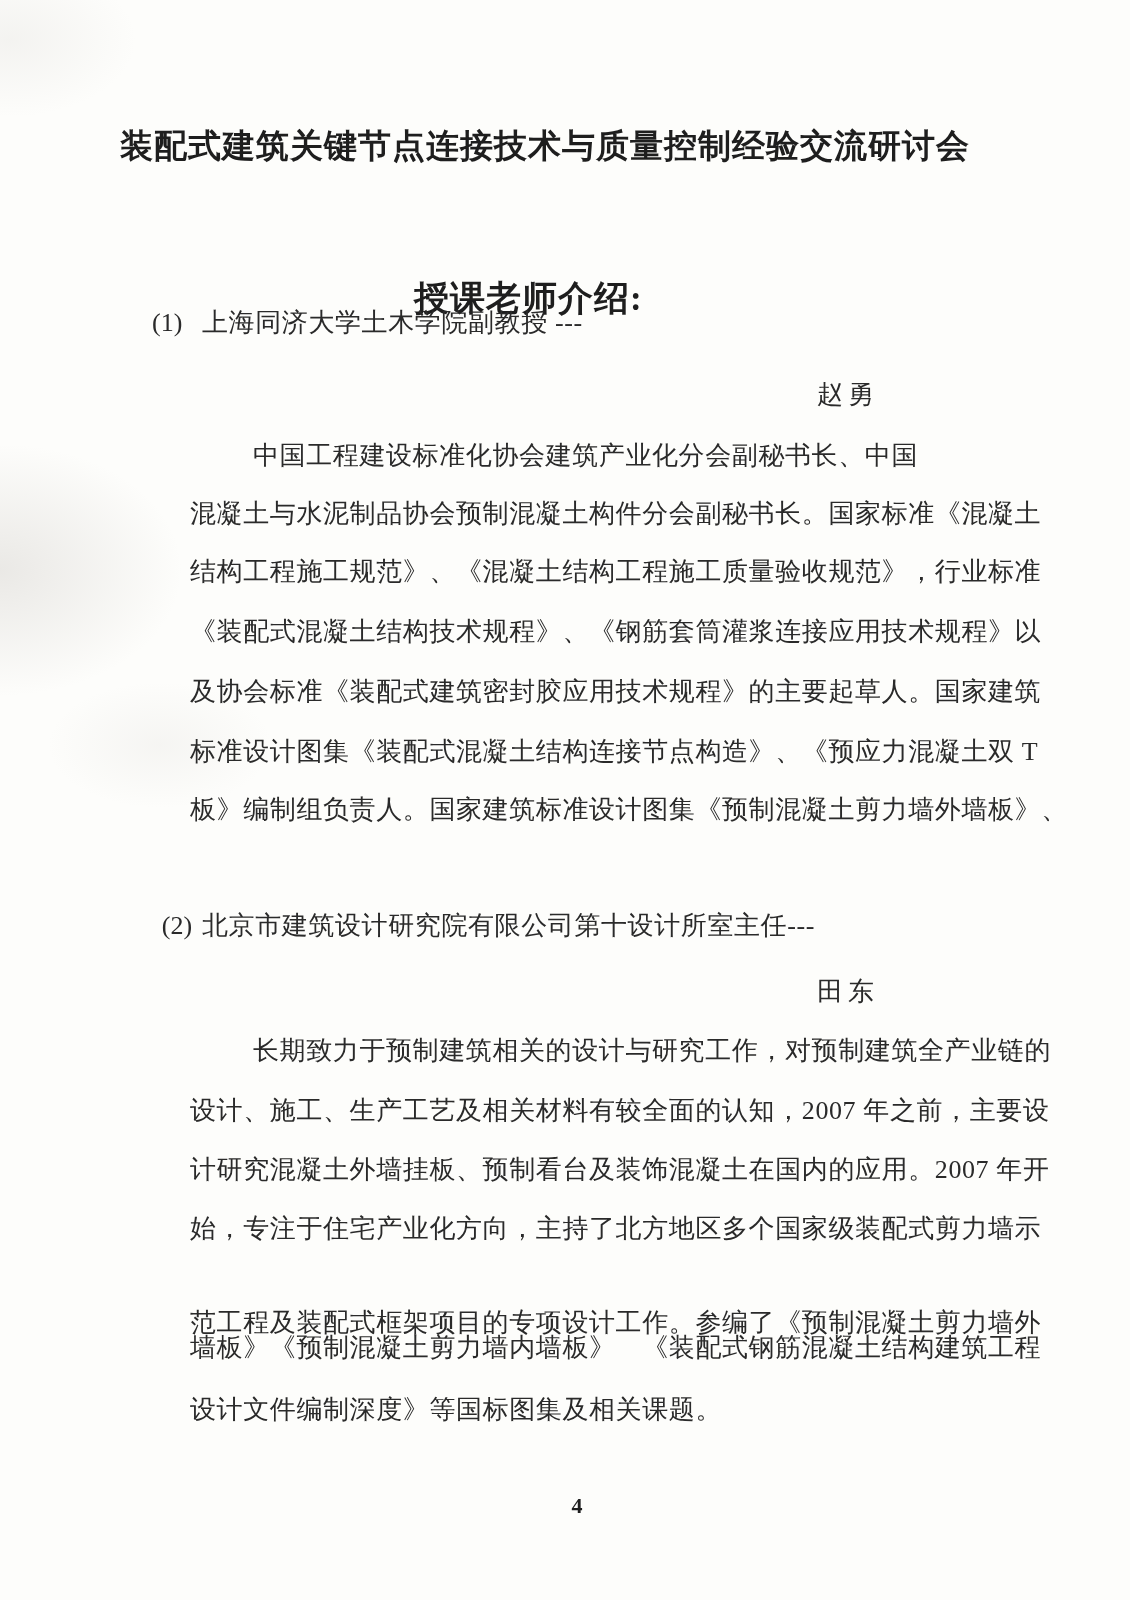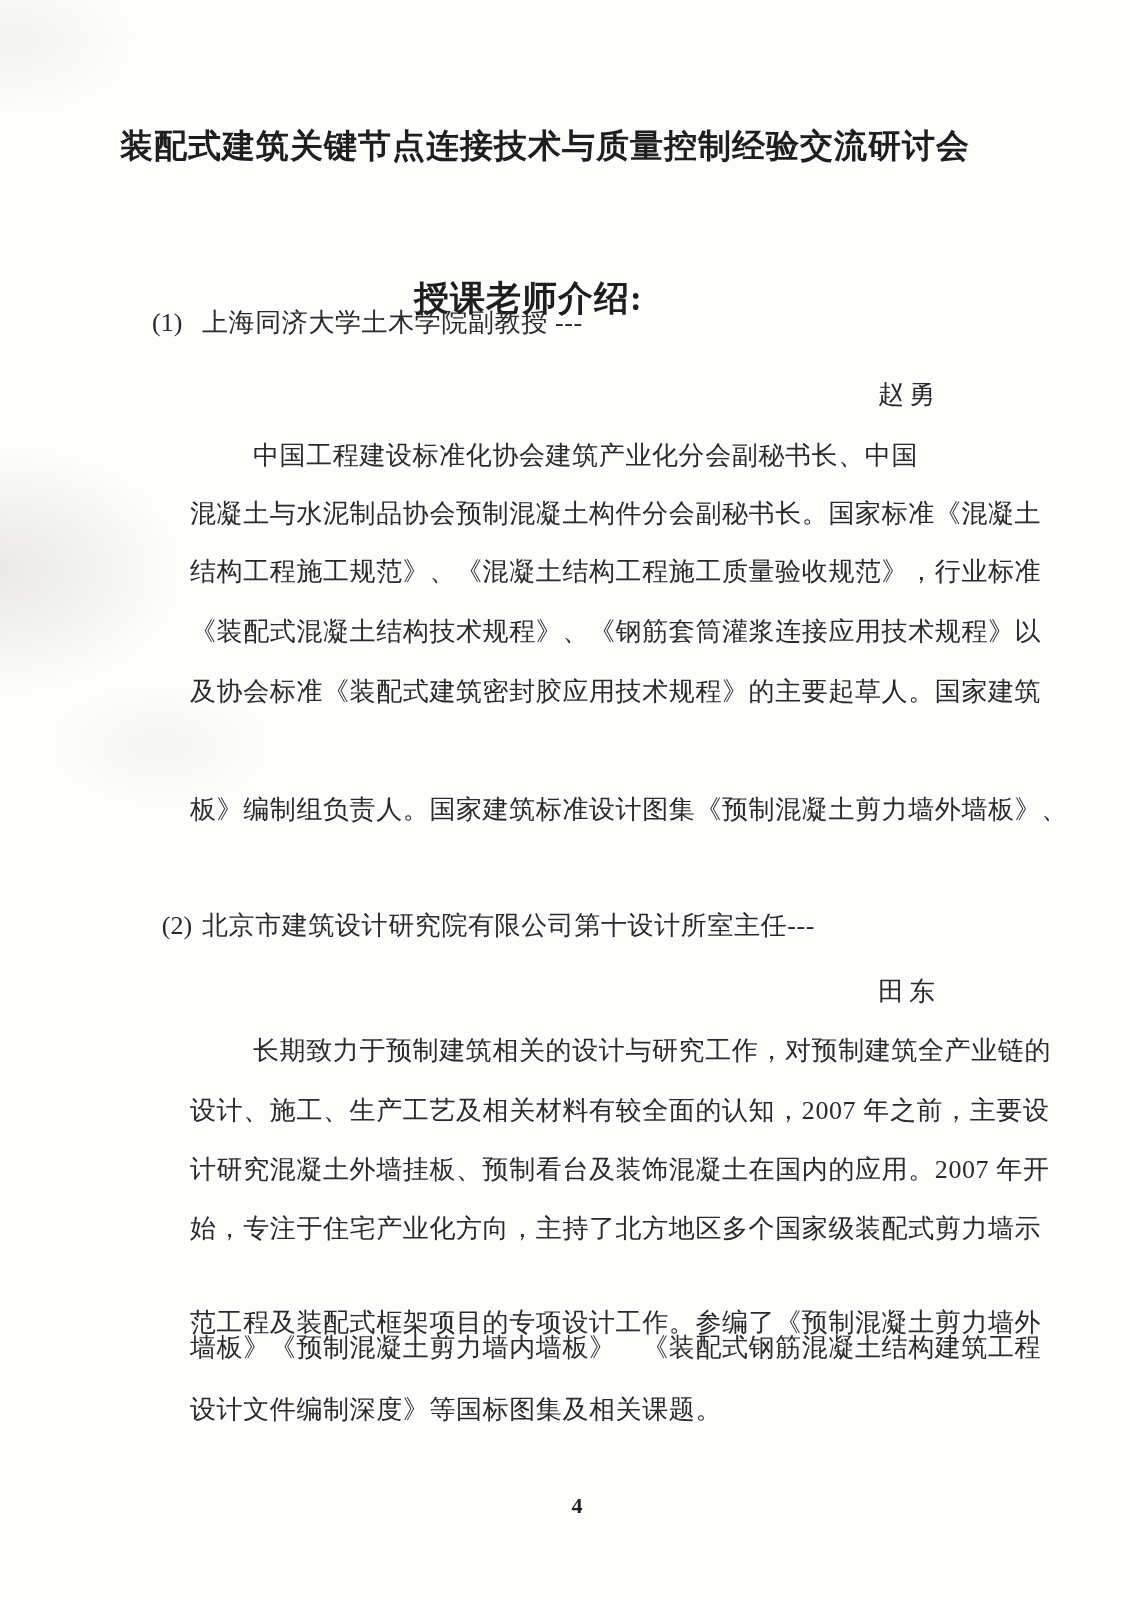--- a/index.html
+++ b/index.html
@@ -51,21 +51,21 @@
     letter-spacing: 0.6px;
     color: #2a2a2a;
   }
   .item-row { left: 152px; }
   .item-label {
     display: inline-block;
     width: 50px;
     letter-spacing: 0;
   }
   .speaker-name {
-    left: 878px;
+    left: 817px;
     letter-spacing: 5px;
   }
   .bio-first { left: 253px; }
   .bio-rest  { left: 190px; }
   .page-number {
     position: absolute;
     top: 1493px;
     left: 0;
     width: 100%;
     text-align: center;
@@ -87,20 +87,21 @@
   <div class="line item-row" style="top:305px;">
     <span class="item-label">(1)</span><span>上海同济大学土木学院副教授 ---</span>
   </div>
   <div class="line speaker-name" style="top:377px;">赵勇</div>
 
   <div class="line bio-rest" style="top:496px;">混凝土与水泥制品协会预制混凝土构件分会副秘书长。国家标准《混凝土</div>
   <div class="line bio-first" style="top:438px;">中国工程建设标准化协会建筑产业化分会副秘书长、中国</div>
   <div class="line bio-rest" style="top:554px;">结构工程施工规范》、《混凝土结构工程施工质量验收规范》，行业标准</div>
   <div class="line bio-rest" style="top:614px;">《装配式混凝土结构技术规程》、《钢筋套筒灌浆连接应用技术规程》以</div>
   <div class="line bio-rest" style="top:674px;">及协会标准《装配式建筑密封胶应用技术规程》的主要起草人。国家建筑</div>
+  <div class="line bio-rest" style="top:734px;">标准设计图集《装配式混凝土结构连接节点构造》、《预应力混凝土双 T</div>
   <div class="line bio-rest" style="top:792px;">板》编制组负责人。国家建筑标准设计图集《预制混凝土剪力墙外墙板》、</div>
 
   <div class="line item-row" style="top:908px;text-align:center;">
     <span class="item-label">(2)</span><span>北京市建筑设计研究院有限公司第十设计所室主任---</span>
   </div>
   <div class="line speaker-name" style="top:974px;">田东</div>
 
   <div class="line bio-first" style="top:1033px;">长期致力于预制建筑相关的设计与研究工作，对预制建筑全产业链的</div>
   <div class="line bio-rest" style="top:1093px;">设计、施工、生产工艺及相关材料有较全面的认知，2007 年之前，主要设</div>
   <div class="line bio-rest" style="top:1152px;">计研究混凝土外墙挂板、预制看台及装饰混凝土在国内的应用。2007 年开</div>

